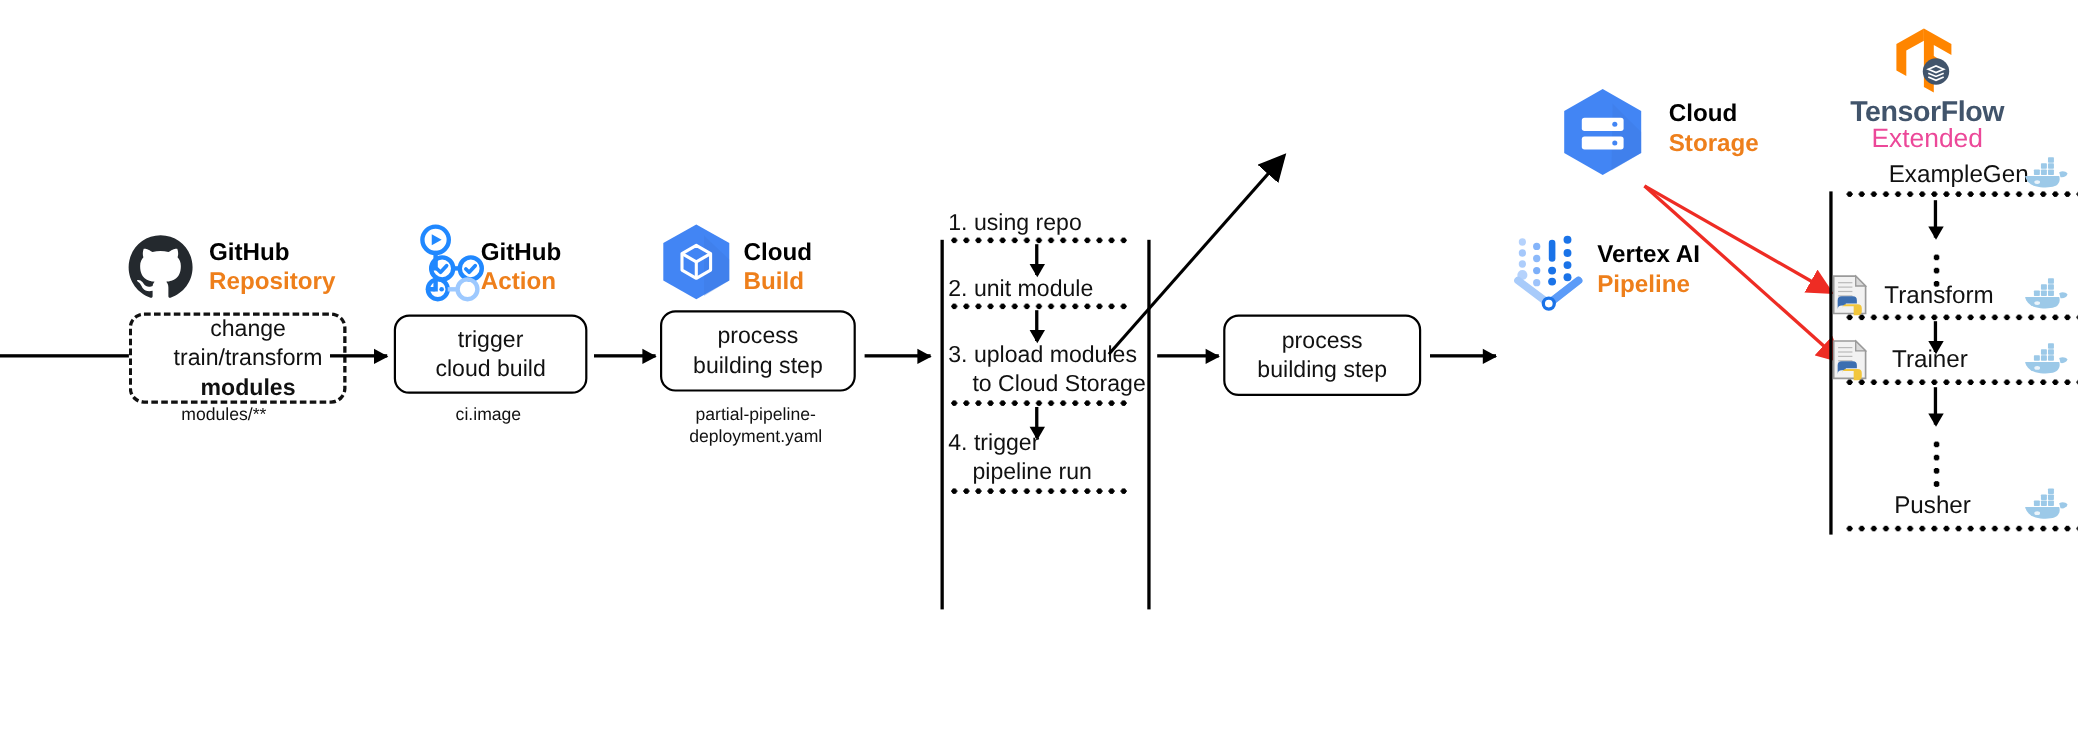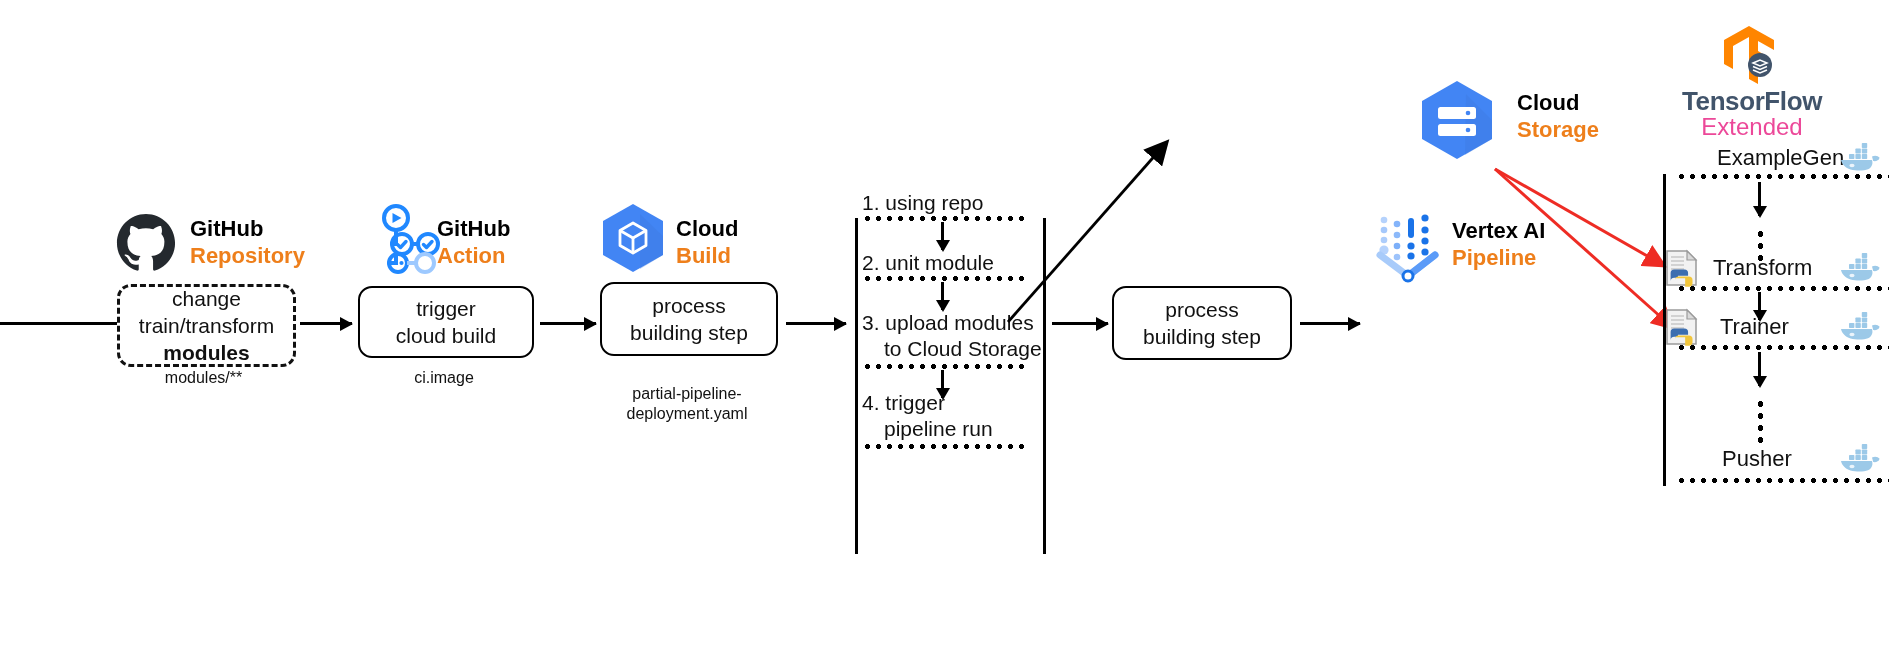--- a/index.html
+++ b/index.html
@@ -158,21 +158,21 @@
   <div class="abs" style="left:115px;top:212px;width:62px;height:62px;">
     <svg width="62" height="62" viewBox="0 0 64 64">
       <path fill="#24292E" d="M32 2C15.4 2 2 15.4 2 32c0 13.3 8.6 24.5 20.5 28.5 1.5.3 2-.6 2-1.4v-5c-8.3 1.8-10.1-4-10.1-4-1.4-3.5-3.4-4.4-3.4-4.4-2.7-1.9.2-1.8.2-1.8 3 .2 4.6 3.1 4.6 3.1 2.7 4.6 7 3.3 8.7 2.5.3-1.9 1-3.3 1.9-4-6.6-.7-13.6-3.3-13.6-14.8 0-3.3 1.2-6 3.1-8.1-.3-.8-1.3-3.8.3-8 0 0 2.5-.8 8.2 3.1 2.4-.7 5-1 7.5-1s5.1.3 7.5 1c5.7-3.9 8.2-3.1 8.2-3.1 1.6 4.2.6 7.2.3 8 1.9 2.1 3.1 4.8 3.1 8.1 0 11.6-7 14.1-13.7 14.8 1.1.9 2 2.7 2 5.5v8.1c0 .8.5 1.7 2 1.4C53.4 56.5 62 45.3 62 32 62 15.4 48.6 2 32 2z"></path>
     </svg>
   </div>
   <div class="abs ttl" style="left:190px;top:216px;">
     <div>GitHub</div>
     <div class="accent">Repository</div>
   </div>
 
-  <div class="abs dashbox" style="left:117px;top:284px;width:173px;height:77px;">
+  <div class="abs dashbox" style="left:117px;top:284px;width:173px;height:77px;padding-left:19px;">
     <div class="boxtext">
       <div>change</div>
       <div>train/transform</div>
       <div style="font-weight:bold;">modules</div>
     </div>
   </div>
   <div class="abs caption-file" style="left:117px;top:368px;width:173px;">modules/**</div>
 
   <div class="abs harrow" style="left:300px;top:322px;width:52px;"></div>
 
@@ -226,21 +226,21 @@
     <div>Cloud</div>
     <div class="accent">Build</div>
   </div>
 
   <div class="abs solidbox" style="left:600px;top:282px;width:174px;height:70px;">
     <div class="boxtext">
       <div>process</div>
       <div>building step</div>
     </div>
   </div>
-  <div class="abs caption-file" style="left:587px;top:384px;width:200px;">
+  <div class="abs caption-file" style="left:587px;top:368px;width:200px;">
     <div>partial-pipeline-</div>
     <div>deployment.yaml</div>
   </div>
 
   <div class="abs harrow" style="left:786px;top:322px;width:60px;"></div>
 
   <div class="abs vline" style="left:855px;top:218px;width:2.6px;height:336px;"></div>
   <div class="abs vline" style="left:1043px;top:218px;width:2.6px;height:336px;"></div>
 
   <div class="abs steptext" style="left:862px;top:190px;">

